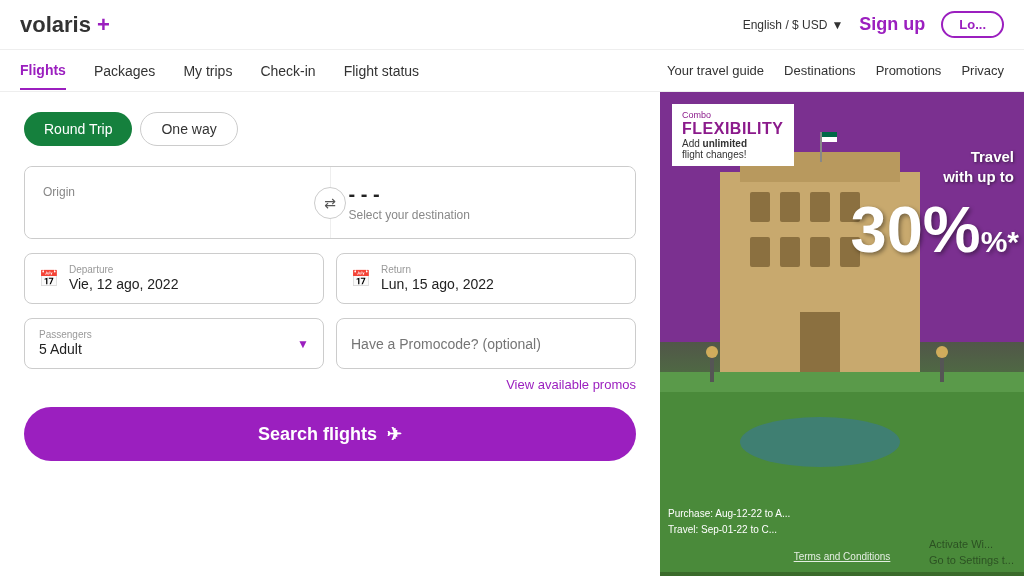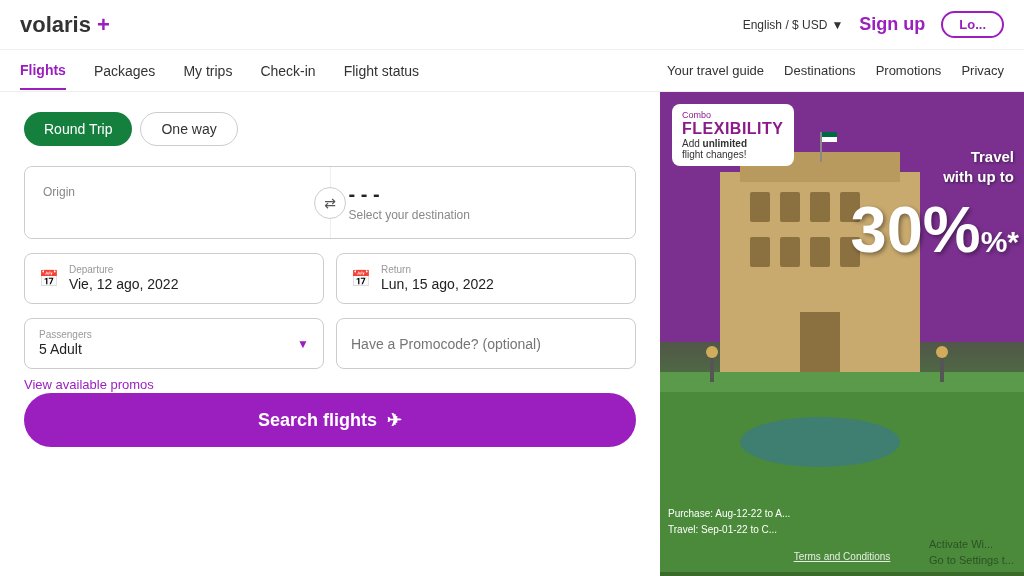--- a/index.html
+++ b/index.html
@@ -265,20 +265,22 @@
       border: none;
       outline: none;
       font-size: 14px;
       color: #999;
       background: transparent;
       width: 100%;
     }
 
     
     .view-promos {
+      text-align: right;
+      margin-bottom: 14px;
     }
     .view-promos a {
       color: #9b1fbf;
       font-size: 13px;
       text-decoration: none;
       cursor: pointer;
     }
 
     
     .search-btn {
@@ -304,21 +306,21 @@
       position: relative;
       overflow: hidden;
     }
     .flex-badge {
       position: absolute;
       top: 12px;
       left: 12px;
       background: #fff;
       color: #8B1A8B;
       padding: 6px 10px;
-      border-radius: 8px;
+      border-radius: 0;
       font-size: 11px;
       z-index: 5;
     }
     
     .building-scene {
       position: absolute;
       bottom: 0;
       right: 0;
       left: 0;
       top: 0;

